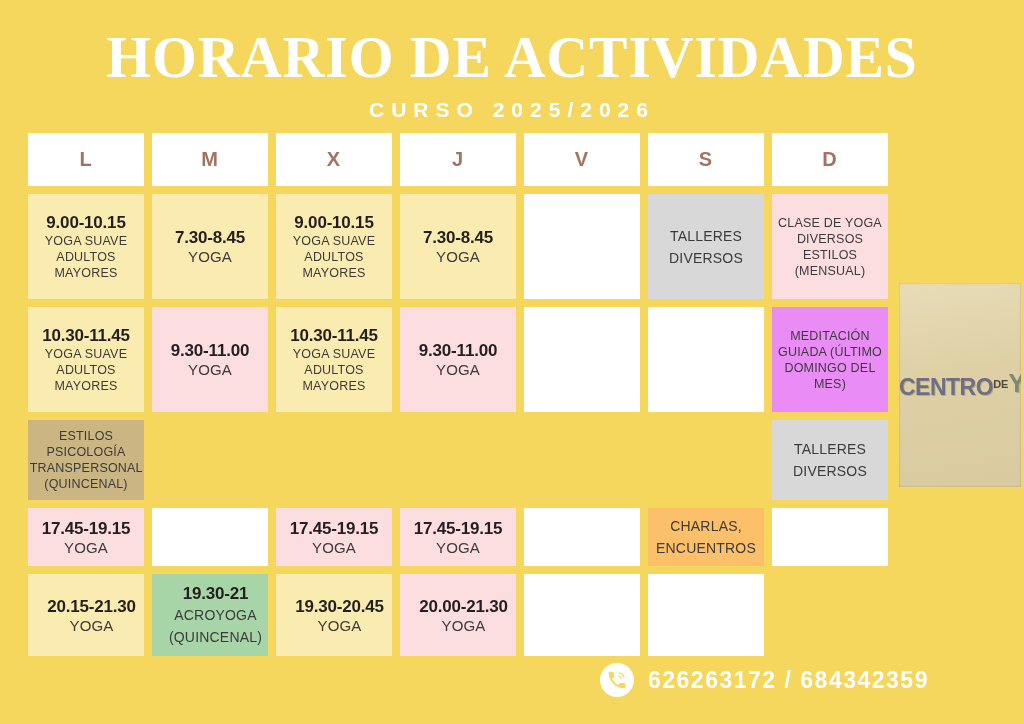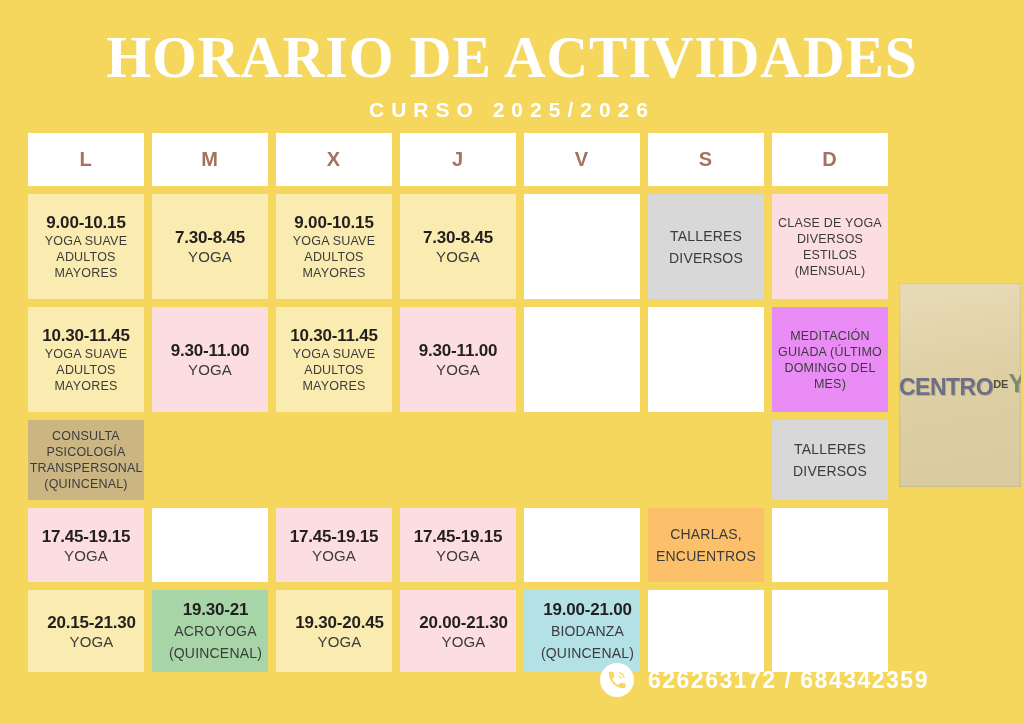--- a/index.html
+++ b/index.html
@@ -75,21 +75,21 @@
     flex-direction: column;
     align-items: center;
     justify-content: center;
     text-align: center;
     padding: 4px 5px;
     overflow: hidden;
   }
   .r1 .cell { height: 105px; }
   .r2 .cell { height: 105px; }
   .r3 .cell { height: 80px; }
-  .r4 .cell { height: 74px; }
+  .r4 .cell { height: 58px; }
   .r5 .cell { height: 82px; padding-left: 16px; }
 
   .time {
     font-family: "Liberation Sans", sans-serif;
     font-weight: bold;
     font-size: 17px;
     line-height: 21px;
     color: #231f20;
     letter-spacing: -0.2px;
   }
@@ -287,21 +287,21 @@
     <div class="cell bg-white">
       <span class="desc"></span>
     </div>
     <div class="cell bg-violet">
       <span class="desc small">MEDITACIÓN GUIADA (ÚLTIMO DOMINGO DEL MES)</span>
     </div>
   </div>
 
   <div class="row r3">
     <div class="cell bg-tan">
-      <span class="desc small">CONSULTA PSICOLOGÍA TRANSPERSONAL (QUINCENAL)</span>
+      <span class="desc small">ESTILOS PSICOLOGÍA TRANSPERSONAL (QUINCENAL)</span>
     </div>
     <div class="cell bg-none"></div>
     <div class="cell bg-none"></div>
     <div class="cell bg-none"></div>
     <div class="cell bg-none"></div>
     <div class="cell bg-none"></div>
     <div class="cell bg-gray">
       <span class="desc mid">TALLERES DIVERSOS</span>
     </div>
   </div>
@@ -342,24 +342,20 @@
       <span class="time">19.30-21</span>
       <span class="desc mid">ACROYOGA (QUINCENAL)</span>
     </div>
     <div class="cell bg-yellow">
       <span class="time">19.30-20.45</span>
       <span class="desc">YOGA</span>
     </div>
     <div class="cell bg-pink">
       <span class="time">20.00-21.30</span>
       <span class="desc">YOGA</span>
-    </div>
-    <div class="cell bg-blue">
-      <span class="time">19.00-21.00</span>
-      <span class="desc mid">BIODANZA (QUINCENAL)</span>
     </div>
     <div class="cell bg-white">
       <span class="desc"></span>
     </div>
     <div class="cell bg-white">
       <span class="desc"></span>
     </div>
   </div>
 
 </div>

